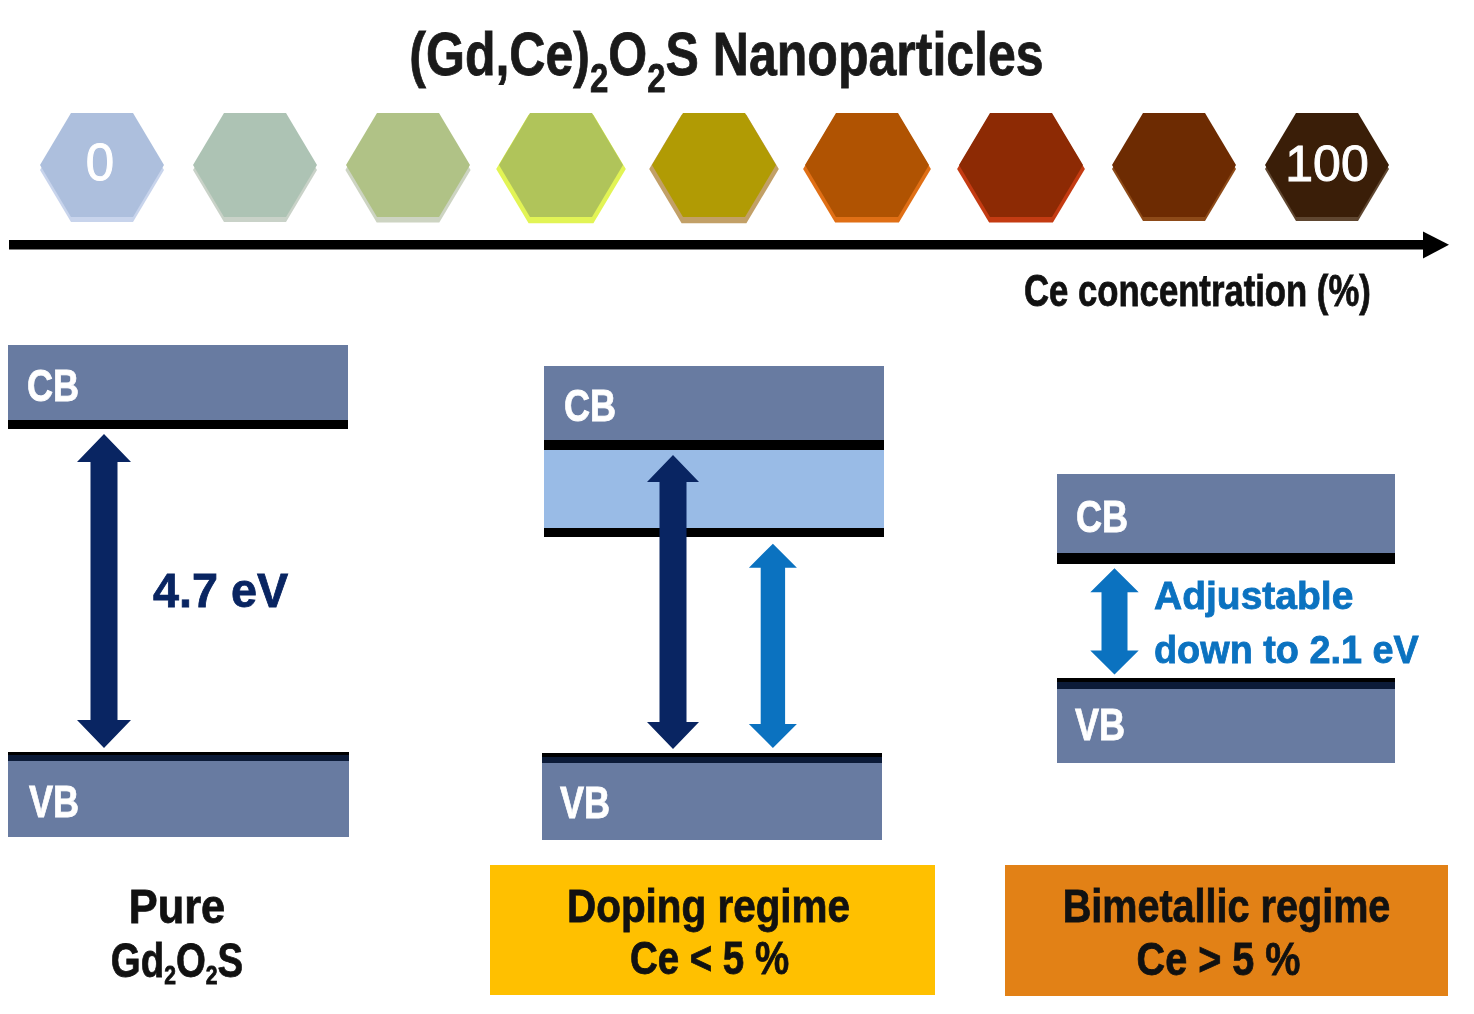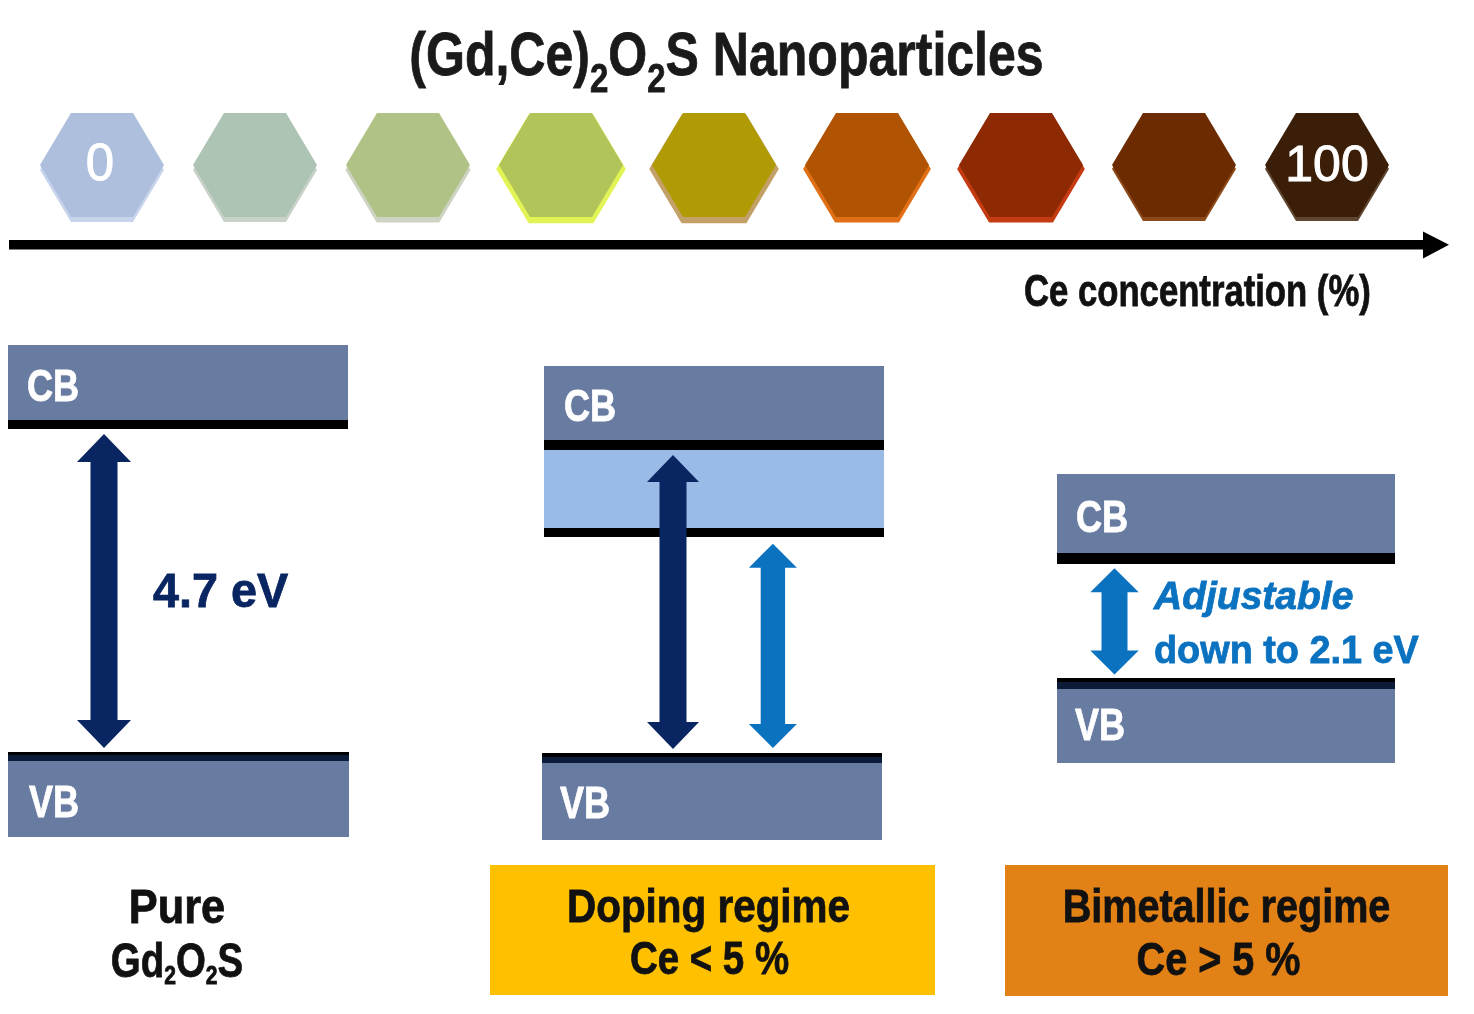--- a/index.html
+++ b/index.html
@@ -63,20 +63,20 @@
 
   <div class="abs" style="left:0px;top:24px;font-size:61px;line-height:1;-webkit-text-stroke:0.8px;font-weight:bold;color:#1a1a1a;white-space:nowrap;width:1453px;text-align:center;transform:scaleX(0.82);transform-origin:center top;">(Gd,Ce)<sub class="s">2</sub>O<sub class="s">2</sub>S Nanoparticles</div>
   <div class="abs" style="left:1024px;top:269px;font-size:44px;line-height:1;-webkit-text-stroke:0.8px;font-weight:bold;color:#111;white-space:nowrap;transform:scaleX(0.788);transform-origin:left top;">Ce concentration (%)</div>
   <div class="abs" style="left:153px;top:566px;font-size:49px;line-height:1;-webkit-text-stroke:0.8px;font-weight:bold;color:#092562;white-space:nowrap;transform:scaleX(0.954);transform-origin:left top;">4.7 eV</div>
   <div class="abs" style="left:26.5px;top:364px;font-size:44px;line-height:1;-webkit-text-stroke:0.8px;font-weight:bold;color:#fff;white-space:nowrap;transform:scaleX(0.82);transform-origin:left top;">CB</div>
   <div class="abs" style="left:29px;top:780px;font-size:44px;line-height:1;-webkit-text-stroke:0.8px;font-weight:bold;color:#fff;white-space:nowrap;transform:scaleX(0.82);transform-origin:left top;">VB</div>
   <div class="abs" style="left:564px;top:384px;font-size:44px;line-height:1;-webkit-text-stroke:0.8px;font-weight:bold;color:#fff;white-space:nowrap;transform:scaleX(0.82);transform-origin:left top;">CB</div>
   <div class="abs" style="left:560px;top:781px;font-size:44px;line-height:1;-webkit-text-stroke:0.8px;font-weight:bold;color:#fff;white-space:nowrap;transform:scaleX(0.82);transform-origin:left top;">VB</div>
   <div class="abs" style="left:1076px;top:495px;font-size:44px;line-height:1;-webkit-text-stroke:0.8px;font-weight:bold;color:#fff;white-space:nowrap;transform:scaleX(0.82);transform-origin:left top;">CB</div>
   <div class="abs" style="left:1075px;top:703px;font-size:44px;line-height:1;-webkit-text-stroke:0.8px;font-weight:bold;color:#fff;white-space:nowrap;transform:scaleX(0.82);transform-origin:left top;">VB</div>
-  <div class="abs" style="left:1154px;top:576px;font-size:39px;line-height:1;-webkit-text-stroke:0.8px;font-weight:bold;color:#0b72c0;white-space:nowrap;font-style:italic;">Adjustable</div>
+  <div class="abs" style="left:1154px;top:576px;font-size:39px;line-height:1;-webkit-text-stroke:0.8px;font-weight:bold;color:#0b72c0;white-space:nowrap;">Adjustable</div>
   <div class="abs" style="left:1154px;top:630px;font-size:39px;line-height:1;-webkit-text-stroke:0.8px;font-weight:bold;color:#0b72c0;white-space:nowrap;transform:scaleX(0.97);transform-origin:left top;">down to 2.1 eV</div>
   <div class="abs" style="left:27px;top:883px;font-size:48px;line-height:1;-webkit-text-stroke:0.8px;font-weight:bold;color:#111;white-space:nowrap;width:300px;text-align:center;transform:scaleX(0.903);transform-origin:center top;">Pure</div>
   <div class="abs" style="left:27px;top:937px;font-size:48px;line-height:1;-webkit-text-stroke:0.8px;font-weight:bold;color:#111;white-space:nowrap;width:300px;text-align:center;transform:scaleX(0.8);transform-origin:center top;">Gd<sub class="s2">2</sub>O<sub class="s2">2</sub>S</div>
   <div class="abs" style="left:486px;top:882px;font-size:47px;line-height:1;-webkit-text-stroke:0.8px;font-weight:bold;color:#111;white-space:nowrap;width:445px;text-align:center;transform:scaleX(0.86);transform-origin:center top;">Doping regime</div>
   <div class="abs" style="left:487px;top:934px;font-size:47px;line-height:1;-webkit-text-stroke:0.8px;font-weight:bold;color:#111;white-space:nowrap;width:445px;text-align:center;transform:scaleX(0.818);transform-origin:center top;">Ce &lt; 5 %</div>
   <div class="abs" style="left:1005px;top:882px;font-size:47px;line-height:1;-webkit-text-stroke:0.8px;font-weight:bold;color:#111;white-space:nowrap;width:443px;text-align:center;transform:scaleX(0.842);transform-origin:center top;">Bimetallic regime</div>
   <div class="abs" style="left:997px;top:935px;font-size:47px;line-height:1;-webkit-text-stroke:0.8px;font-weight:bold;color:#111;white-space:nowrap;width:443px;text-align:center;transform:scaleX(0.842);transform-origin:center top;">Ce &gt; 5 %</div>
 
 </body></html>

